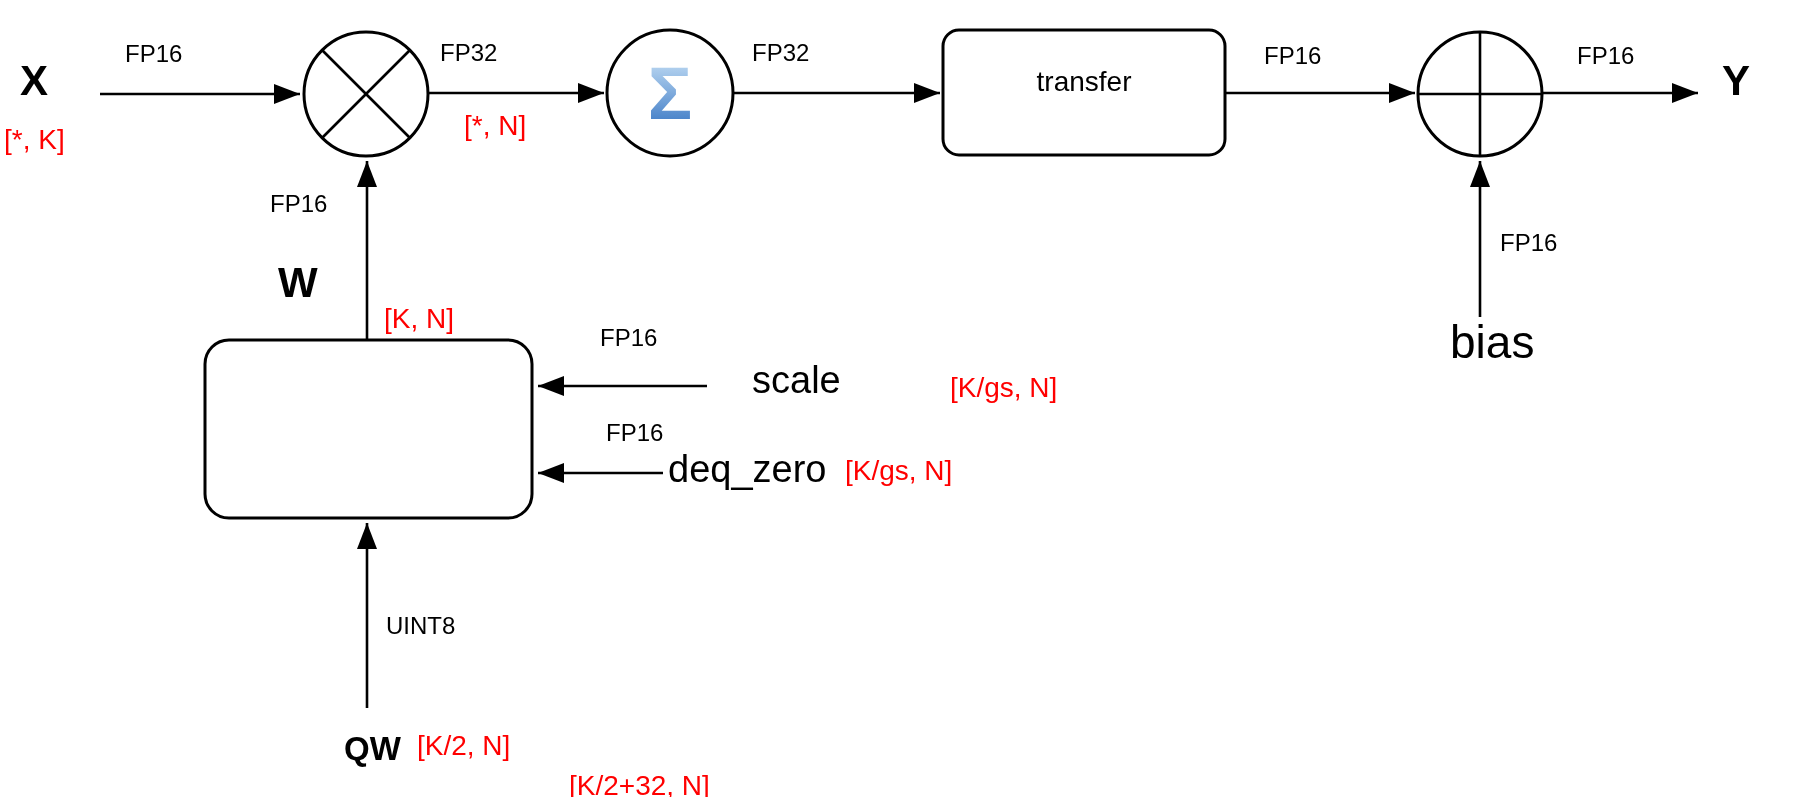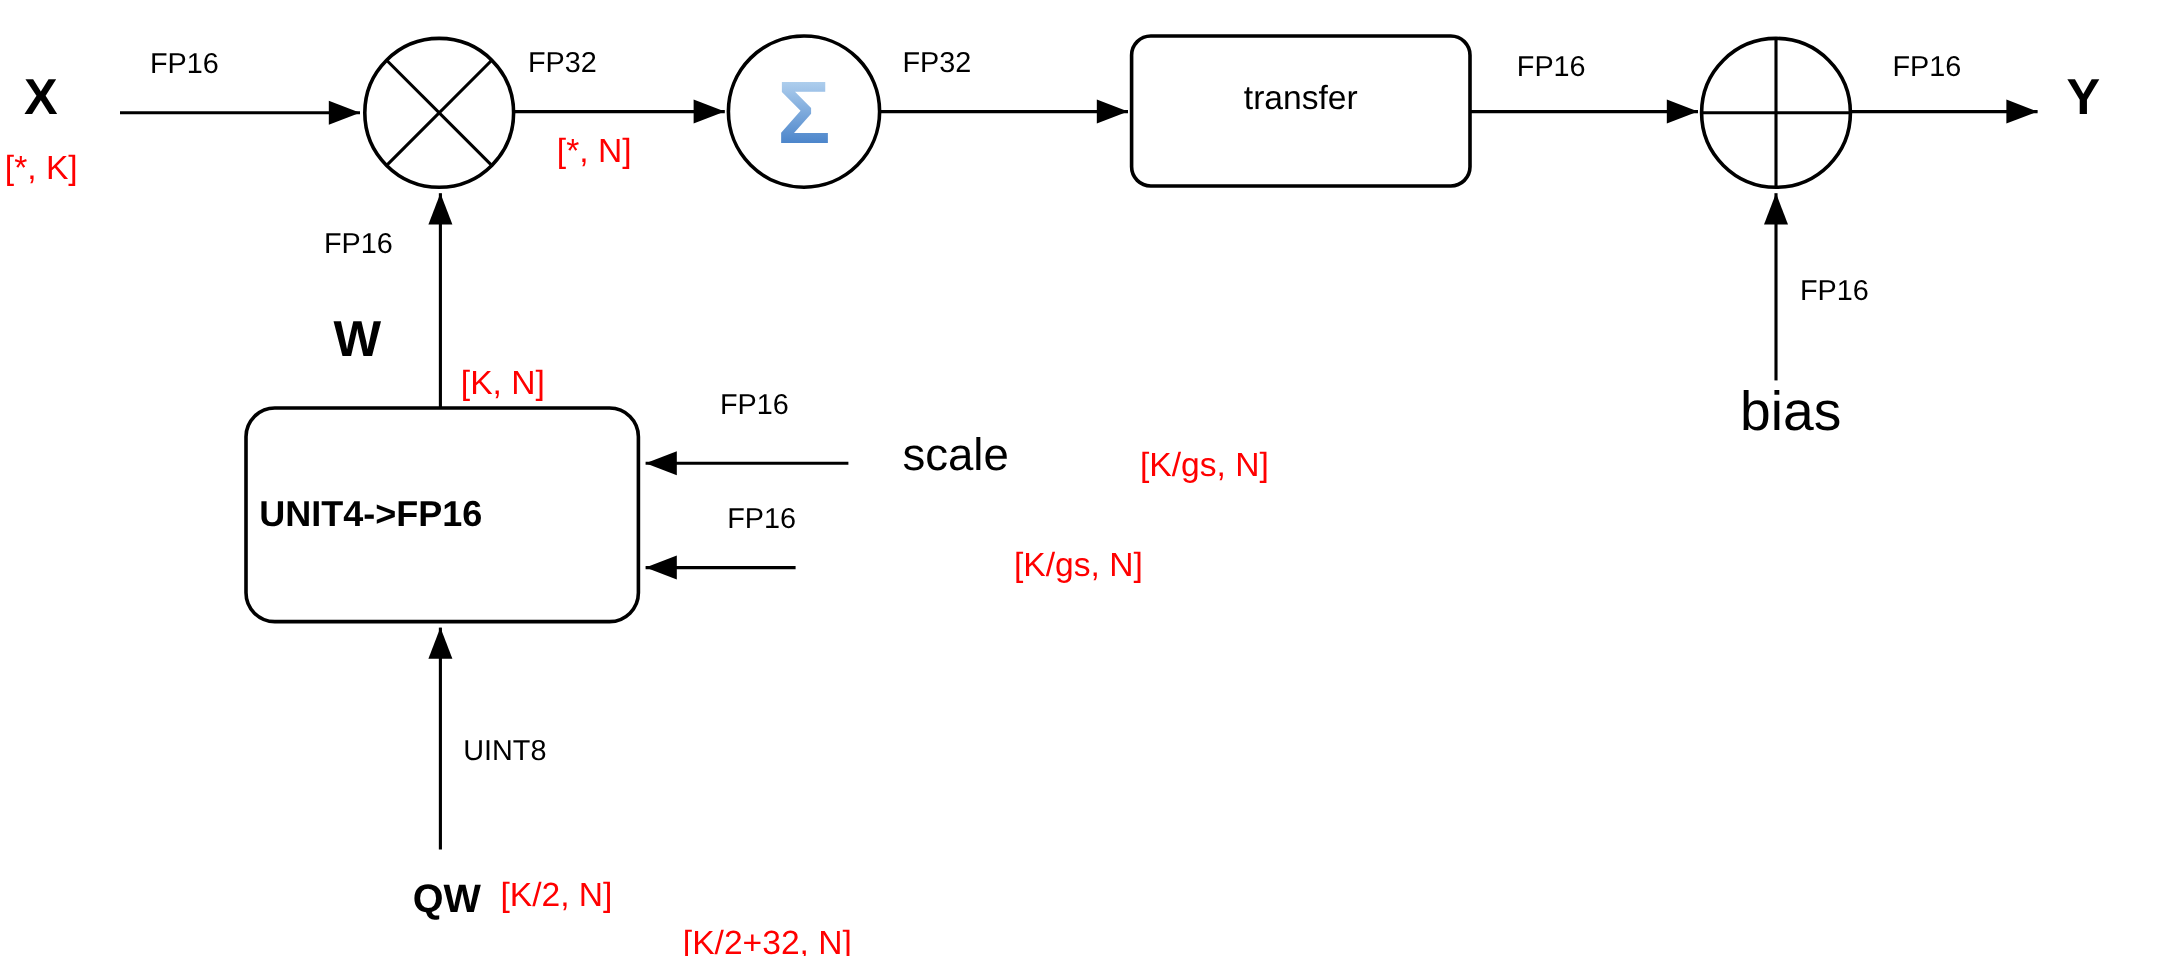--- a/index.html
+++ b/index.html
@@ -125,27 +125,27 @@
 
   <div class="lbl port" style="left:1722px; top:60px;">Y</div>
 
   <div class="lbl dtype" style="left:1500px; top:231px;">FP16</div>
   <div class="lbl io-name" style="left:1450px; top:319px; font-size:46px;">bias</div>
 
   <div class="lbl dtype" style="left:270px; top:192px;">FP16</div>
   <div class="lbl port" style="left:278px; top:262px;">W</div>
   <div class="lbl shape" style="left:384px; top:271px;margin-top:34px;">[K, N]</div>
 
-  <div class="lbl box-label-left" style="left:214px; top:340px; height:178px; padding-left:2px;">UNIT4-&gt;FP16</div>
 
   <div class="lbl dtype" style="left:600px; top:326px;">FP16</div>
   <div class="lbl io-name" style="left:707px; top:361px;margin-left:45px;">scale</div>
   <div class="lbl shape" style="left:950px; top:374px;">[K/gs, N]</div>
 
   <div class="lbl dtype" style="left:606px; top:421px;">FP16</div>
+  <div class="lbl io-name" style="left:668px; top:450px;">deq_zero</div>
   <div class="lbl shape" style="left:845px; top:457px;">[K/gs, N]</div>
 
   <div class="lbl dtype" style="left:386px; top:614px;">UINT8</div>
   <div class="lbl port-sm" style="left:344px; top:732px;">QW</div>
   <div class="lbl shape" style="left:417px; top:732px;">[K/2, N]</div>
   <div class="lbl shape" style="left:569px; top:732px;margin-top:40px;">[K/2+32, N]</div>
 
 </div>
 
 </body></html>

